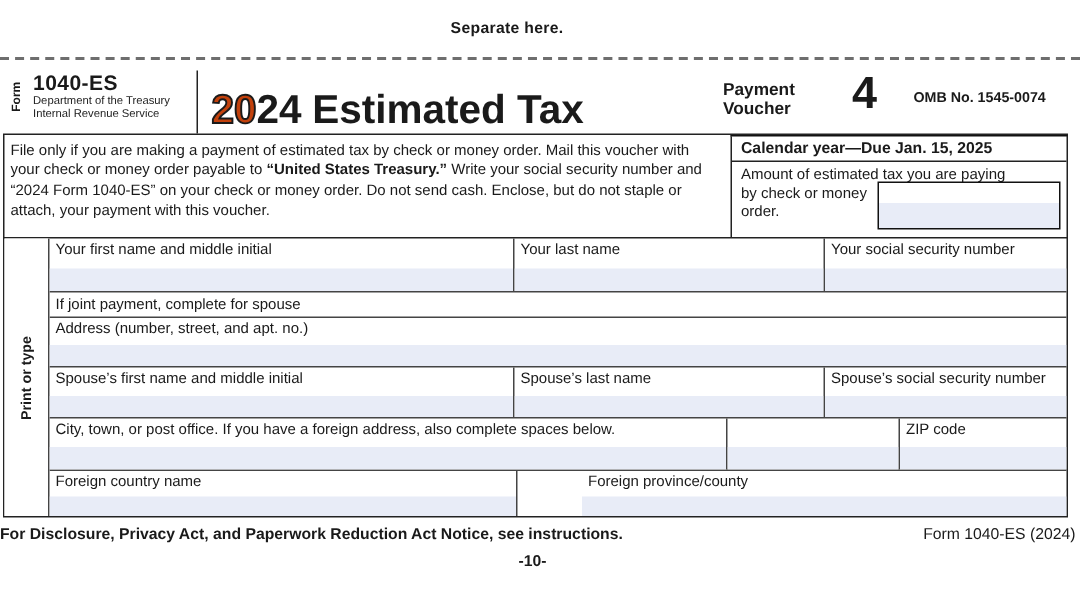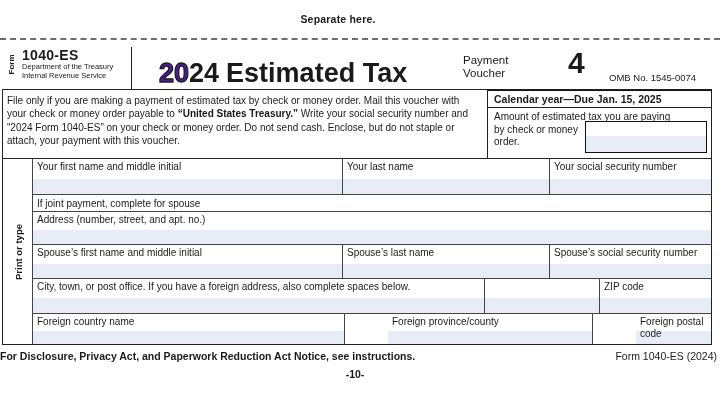--- a/index.html
+++ b/index.html
@@ -17,27 +17,27 @@
             border-bottom:1.5px solid #222; }
   .form-word { position:absolute; left:-1px; top:16px; font-size:8px; font-weight:bold;
                transform:rotate(-90deg); transform-origin:center; }
   .form-id-block { position:absolute; left:20px; top:3px; }
   .form-number { font-size:14px; font-weight:bold; letter-spacing:.3px; }
   .agency { font-size:7.5px; line-height:8.5px; color:#222; }
   .header-divider { position:absolute; left:129px; top:3px; height:42px;
                     border-left:1.5px solid #222; }
   .title-block { position:absolute; left:139px; bottom:1px; font-size:27px;
                  font-weight:bold; white-space:nowrap; line-height:30px; }
-  .year-outline { color:#4c1d95;margin-left:18px; -webkit-text-stroke:1.3px #1a1a1a; }
+  .year-outline { color:#c2410c; -webkit-text-stroke:1.3px #1a1a1a; }
   .title-text { margin-left:7px; }
-  .payment-block { position:absolute; left:461px; top:10px; font-size:11.5px;
-                   font-weight:normal; line-height:13px; }
+  .payment-block { position:absolute; left:480px; top:10px; font-size:11.5px;
+                   font-weight:bold; line-height:13px; }
   .voucher-number { position:absolute; left:566px; top:4px; font-size:30px;
                     font-weight:bold; line-height:30px; }
-  .omb { position:absolute; left:607px; top:28px; font-size:9.5px; }
+  .omb { position:absolute; left:607px; top:16px; font-size:9.5px;font-weight:bold; }
 
   
   .middle { position:absolute; left:2px; top:90px; width:710px; height:68px; }
   .instructions { position:absolute; left:0; top:0; width:485px; height:68px;
                   border-left:1.5px solid #222; padding:4px 8px 0 4px;
                   font-size:10px; line-height:13.4px; }
   .right-panel { position:absolute; left:485px; top:0; width:225px; height:68px;
                  border-left:1.5px solid #222; border-right:1.5px solid #222;
                  border-top:1px solid #111; }
   .calendar-row { height:17px; border-bottom:1.5px solid #222; font-weight:bold;
@@ -181,24 +181,20 @@
 
     <div class="row r-foreign">
       <div class="cell cf1">
         <div class="cell-label">Foreign country name</div>
         <div class="cell-fill"></div>
       </div>
       <div class="cell cf2">
         <div class="cell-label">Foreign province/county</div>
         <div class="cell-fill"></div>
       </div>
-      <div class="cell">
-        <div class="cell-label">Foreign postal code</div>
-        <div class="cell-fill"></div>
-      </div>
     </div>
 
   </div>
 </div>
 
 <div class="footer-notice">For Disclosure, Privacy Act, and Paperwork Reduction Act Notice, see instructions.</div>
 <div class="footer-form">Form 1040-ES (2024)</div>
 <div class="page-num">-10-</div>
 
 </body></html>

